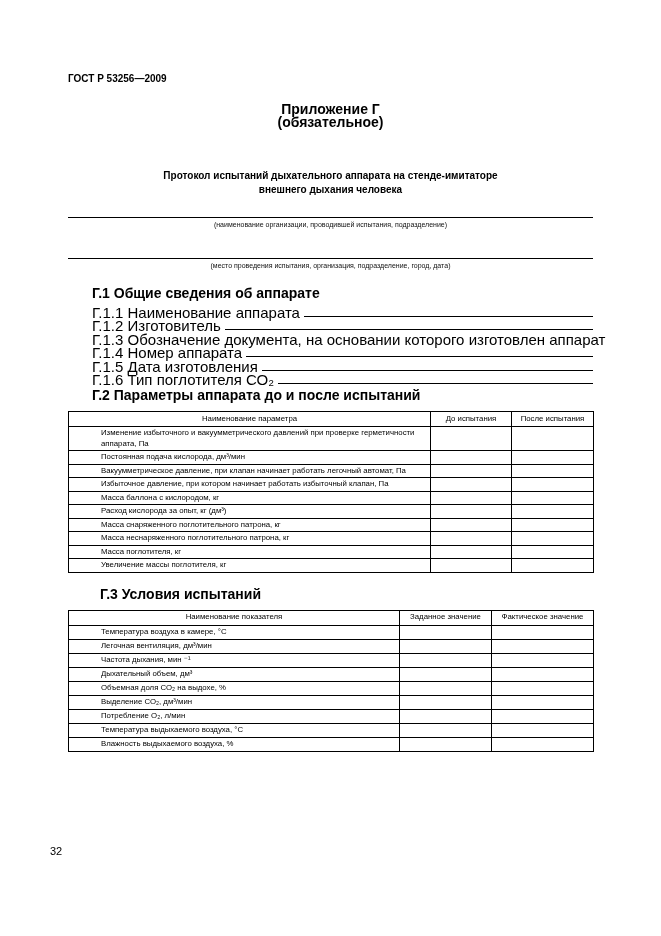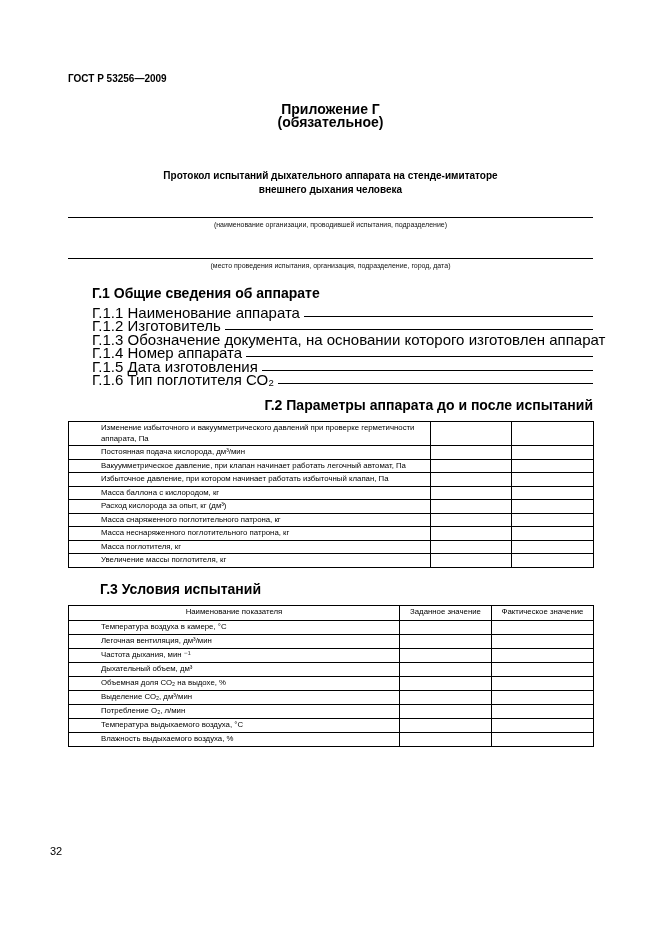--- a/index.html
+++ b/index.html
@@ -47,21 +47,21 @@
     line-height: 10px;
     color: #111;
   }
   .section-heading {
     margin-left: 24px;
     font-size: 14px;
     font-weight: bold;
     line-height: 13px;
   }
   .h-g1 { margin-top: 16px; }
-  .h-g2 { margin-top: 13px; text-align: right; }
+  .h-g2 { margin-top: 3px; }
   .h-g3 { margin-top: 15px; padding-left: 8px; }
   .g1-items { margin-top: 5px; }
   .g1-row {
     display: flex;
     align-items: flex-end;
     height: 13.5px;
     margin-left: 24px;
     font-size: 15px;
     line-height: 13px;
   }
@@ -153,20 +153,25 @@
 
   <div class="section-heading h-g2">Г.2 Параметры аппарата до и после испытаний</div>
 
   <table class="t-g2">
     <colgroup>
         <col style="width:362px">
         <col style="width:81px">
         <col style="width:82px">
       </colgroup>
     <tbody>
+        <tr>
+      <th>Наименование параметра</th>
+      <th>До испытания</th>
+      <th>После испытания</th>
+    </tr>
     <tr>
           <td class="name">Изменение избыточного и вакуумметрического давлений при проверке герметичности аппарата, Па</td>
           <td class="val"></td>
           <td class="val"></td>
         </tr>
     <tr>
           <td class="name">Постоянная подача кислорода, дм³/мин</td>
           <td class="val"></td>
           <td class="val"></td>
         </tr>

